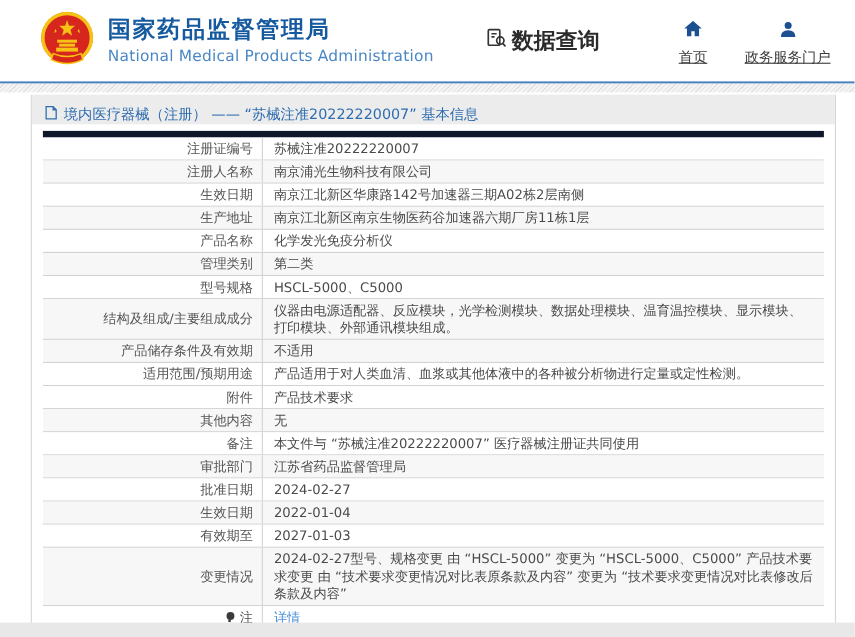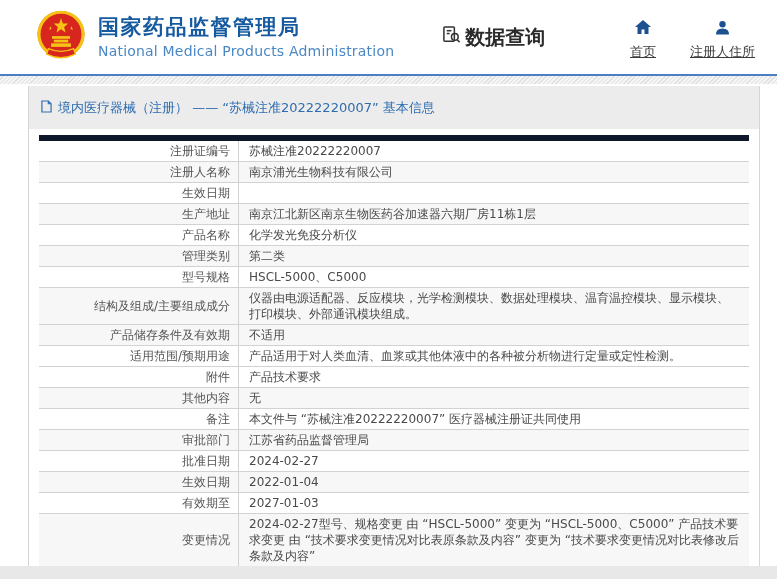--- a/index.html
+++ b/index.html
@@ -17,21 +17,21 @@
     font-size:20px; font-weight:bold; color:#2b2b2b; cursor:pointer; }
   .nav { margin-left:auto; display:flex; gap:34px; padding-top:6px; }
   .nav-item { display:flex; flex-direction:column; align-items:center; gap:5px;
     font-size:13px; color:#3c3c3c; cursor:pointer;text-decoration:underline; }
   .hatch { height:8px;
     background:repeating-linear-gradient(135deg,#f4f4f4 0 2px,#e1e1e1 2px 3px); }
 
   
   .content { position:absolute; left:28px; width:732px; top:86px;
     background:#fff; border:1px solid #d6d6d6; border-top:none; padding-bottom:1px; }
-  .titlebar { background:#ececec; height:43px; display:flex; align-items:center;
+  .titlebar { background:#ececec; height:27px; display:flex; align-items:flex-end;
     gap:6px; padding:0 12px; color:#2e6cb0; font-size:13px; }
 
   .table { margin:6px 10px 0 10px; border-top:6px solid #0f172a; }
   .row { display:flex; border-bottom:1px solid #d2d2d2; font-size:12px; background:#fff; }
   .row.alt { background:#f7f7f7; }
   .cell-label { flex:0 0 200px; width:200px; border-right:1px solid #d2d2d2;
     display:flex; align-items:center; justify-content:flex-end; gap:4px;
     text-align:right; padding:2px 8px; color:#555; line-height:16px; }
   .cell-value { flex:1; display:flex; align-items:center;
     padding:2px 10px; color:#4a4a4a; line-height:16px; }
@@ -82,21 +82,21 @@
       </span>
       <span>首页</span>
     </div>
     <div class="nav-item">
       <span>
         <svg viewBox="0 0 16 15" width="15" height="15" fill="#1d5091">
           <circle cx="8" cy="4" r="3.4"></circle>
           <path d="M1 15 Q1 8.5 8 8.5 Q15 8.5 15 15 Z"></path>
         </svg>
       </span>
-      <span>注册人住所</span>
+      <span>政务服务门户</span>
     </div>
   </div>
 </div>
 <div class="hatch"></div>
 
 <div class="content">
   <div class="titlebar">
     <span>
       <svg viewBox="0 0 12 14" width="11" height="13" fill="none" stroke="#2e6cb0" stroke-width="1.3">
         <path d="M1 1 H8 L11 4 V13 H1 Z"></path>
@@ -119,20 +119,21 @@
 
       <span>注册人名称</span>
     </div>
     <div class="cell-value">南京浦光生物科技有限公司</div>
   </div>
       <div class="row">
     <div class="cell-label">
 
       <span>生效日期</span>
     </div>
+    <div class="cell-value">南京江北新区华康路142号加速器三期A02栋2层南侧</div>
   </div>
       <div class="row alt">
     <div class="cell-label">
 
       <span>生产地址</span>
     </div>
     <div class="cell-value">南京江北新区南京生物医药谷加速器六期厂房11栋1层</div>
   </div>
       <div class="row">
     <div class="cell-label">

